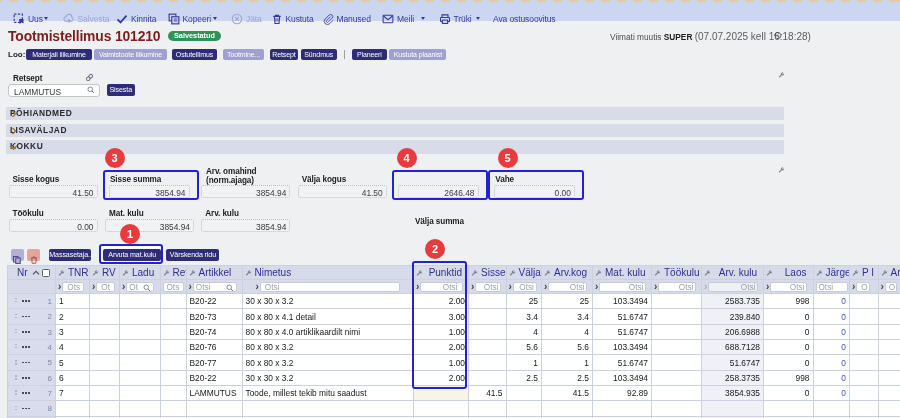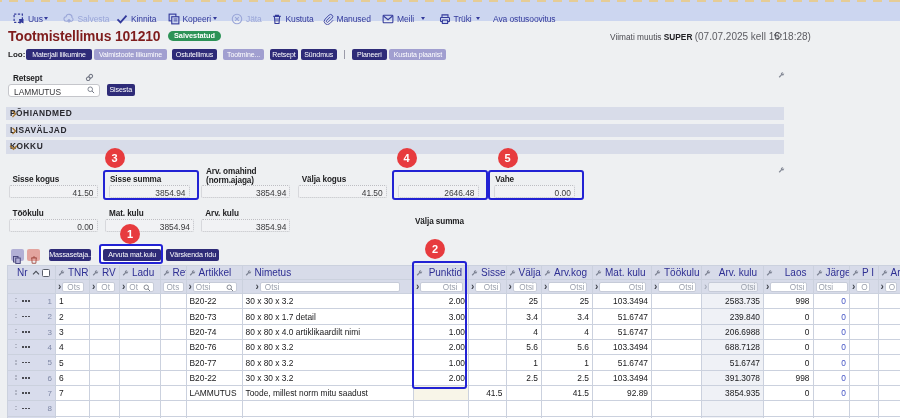--- a/index.html
+++ b/index.html
@@ -361,21 +361,21 @@
               <div class="drag3"></div>
               <div class="dots"></div>
               <div class="rnum">2</div>
             </div>
           </td>
 <td>2</td>
 <td></td>
 <td></td>
 <td></td>
 <td>B20-73</td>
-<td>80 x 80 x 1.7 detail</td>
+<td>80 x 80 x 4.1 detail</td>
 <td class="num">3.00</td>
 <td class="num"></td>
 <td class="num">3.4</td>
 <td class="num">3.4</td>
 <td class="num">51.6747</td>
 <td class="num"></td>
 <td class="num avk">239.840</td>
 <td class="num">0</td>
 <td class="num lnk">0</td>
 <td></td>
@@ -472,40 +472,40 @@
 <td></td>
 <td></td>
 <td>B20-22</td>
 <td>30 x 30 x 3.2</td>
 <td class="num">2.00</td>
 <td class="num"></td>
 <td class="num">2.5</td>
 <td class="num">2.5</td>
 <td class="num">103.3494</td>
 <td class="num"></td>
-<td class="num avk">391.3078</td>
+<td class="num avk">258.3735</td>
 <td class="num">998</td>
 <td class="num lnk">0</td>
 <td></td>
 <td></td>
 </tr>
 <tr class="body">
 <td class="gut">
             <div class="gutflex">
               <div class="drag3"></div>
               <div class="dots"></div>
               <div class="rnum">7</div>
             </div>
           </td>
 <td>7</td>
 <td></td>
 <td></td>
 <td></td>
 <td>LAMMUTUS</td>
-<td>Toode, millest norm mitu saadust</td>
+<td>Toode, millest tekib mitu saadust</td>
 <td class="num" style="background:#f8f5e8;"></td>
 <td class="num">41.5</td>
 <td class="num"></td>
 <td class="num">41.5</td>
 <td class="num">92.89</td>
 <td class="num"></td>
 <td class="num avk">3854.935</td>
 <td class="num">0</td>
 <td class="num lnk">0</td>
 <td></td>

